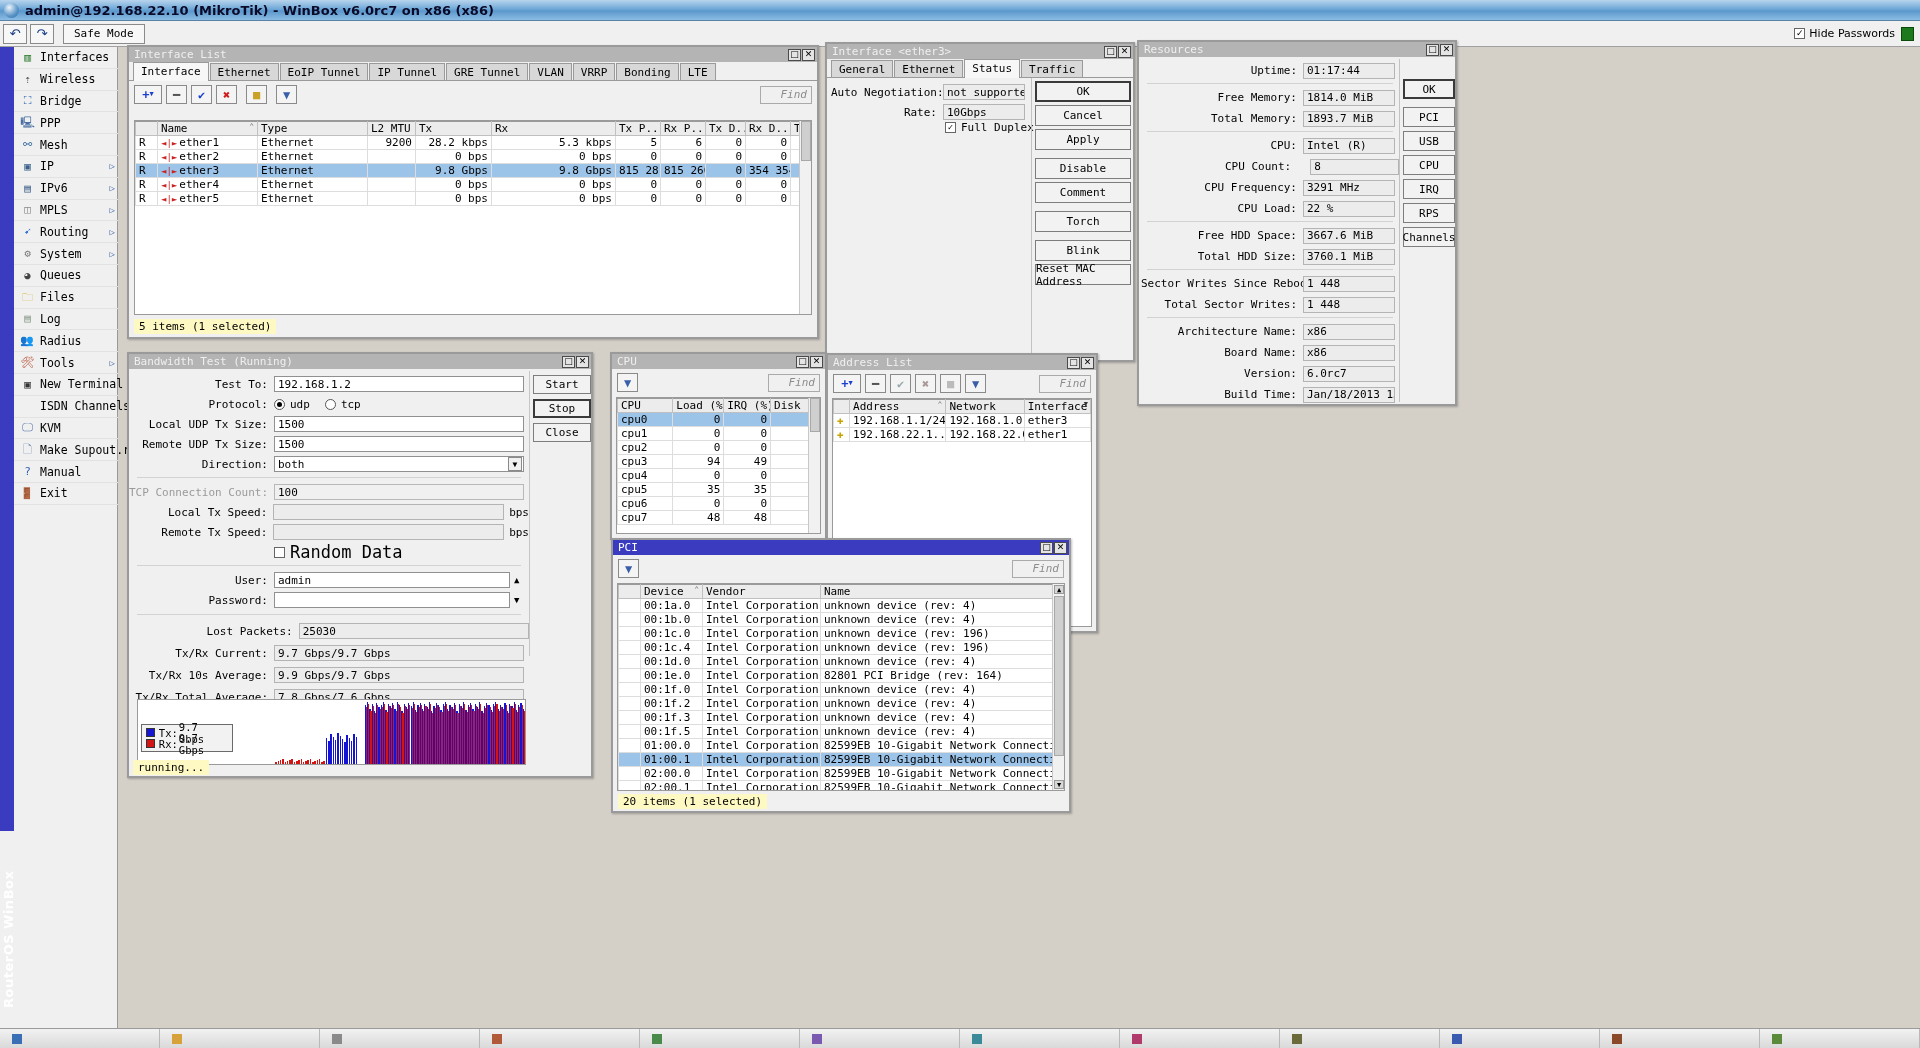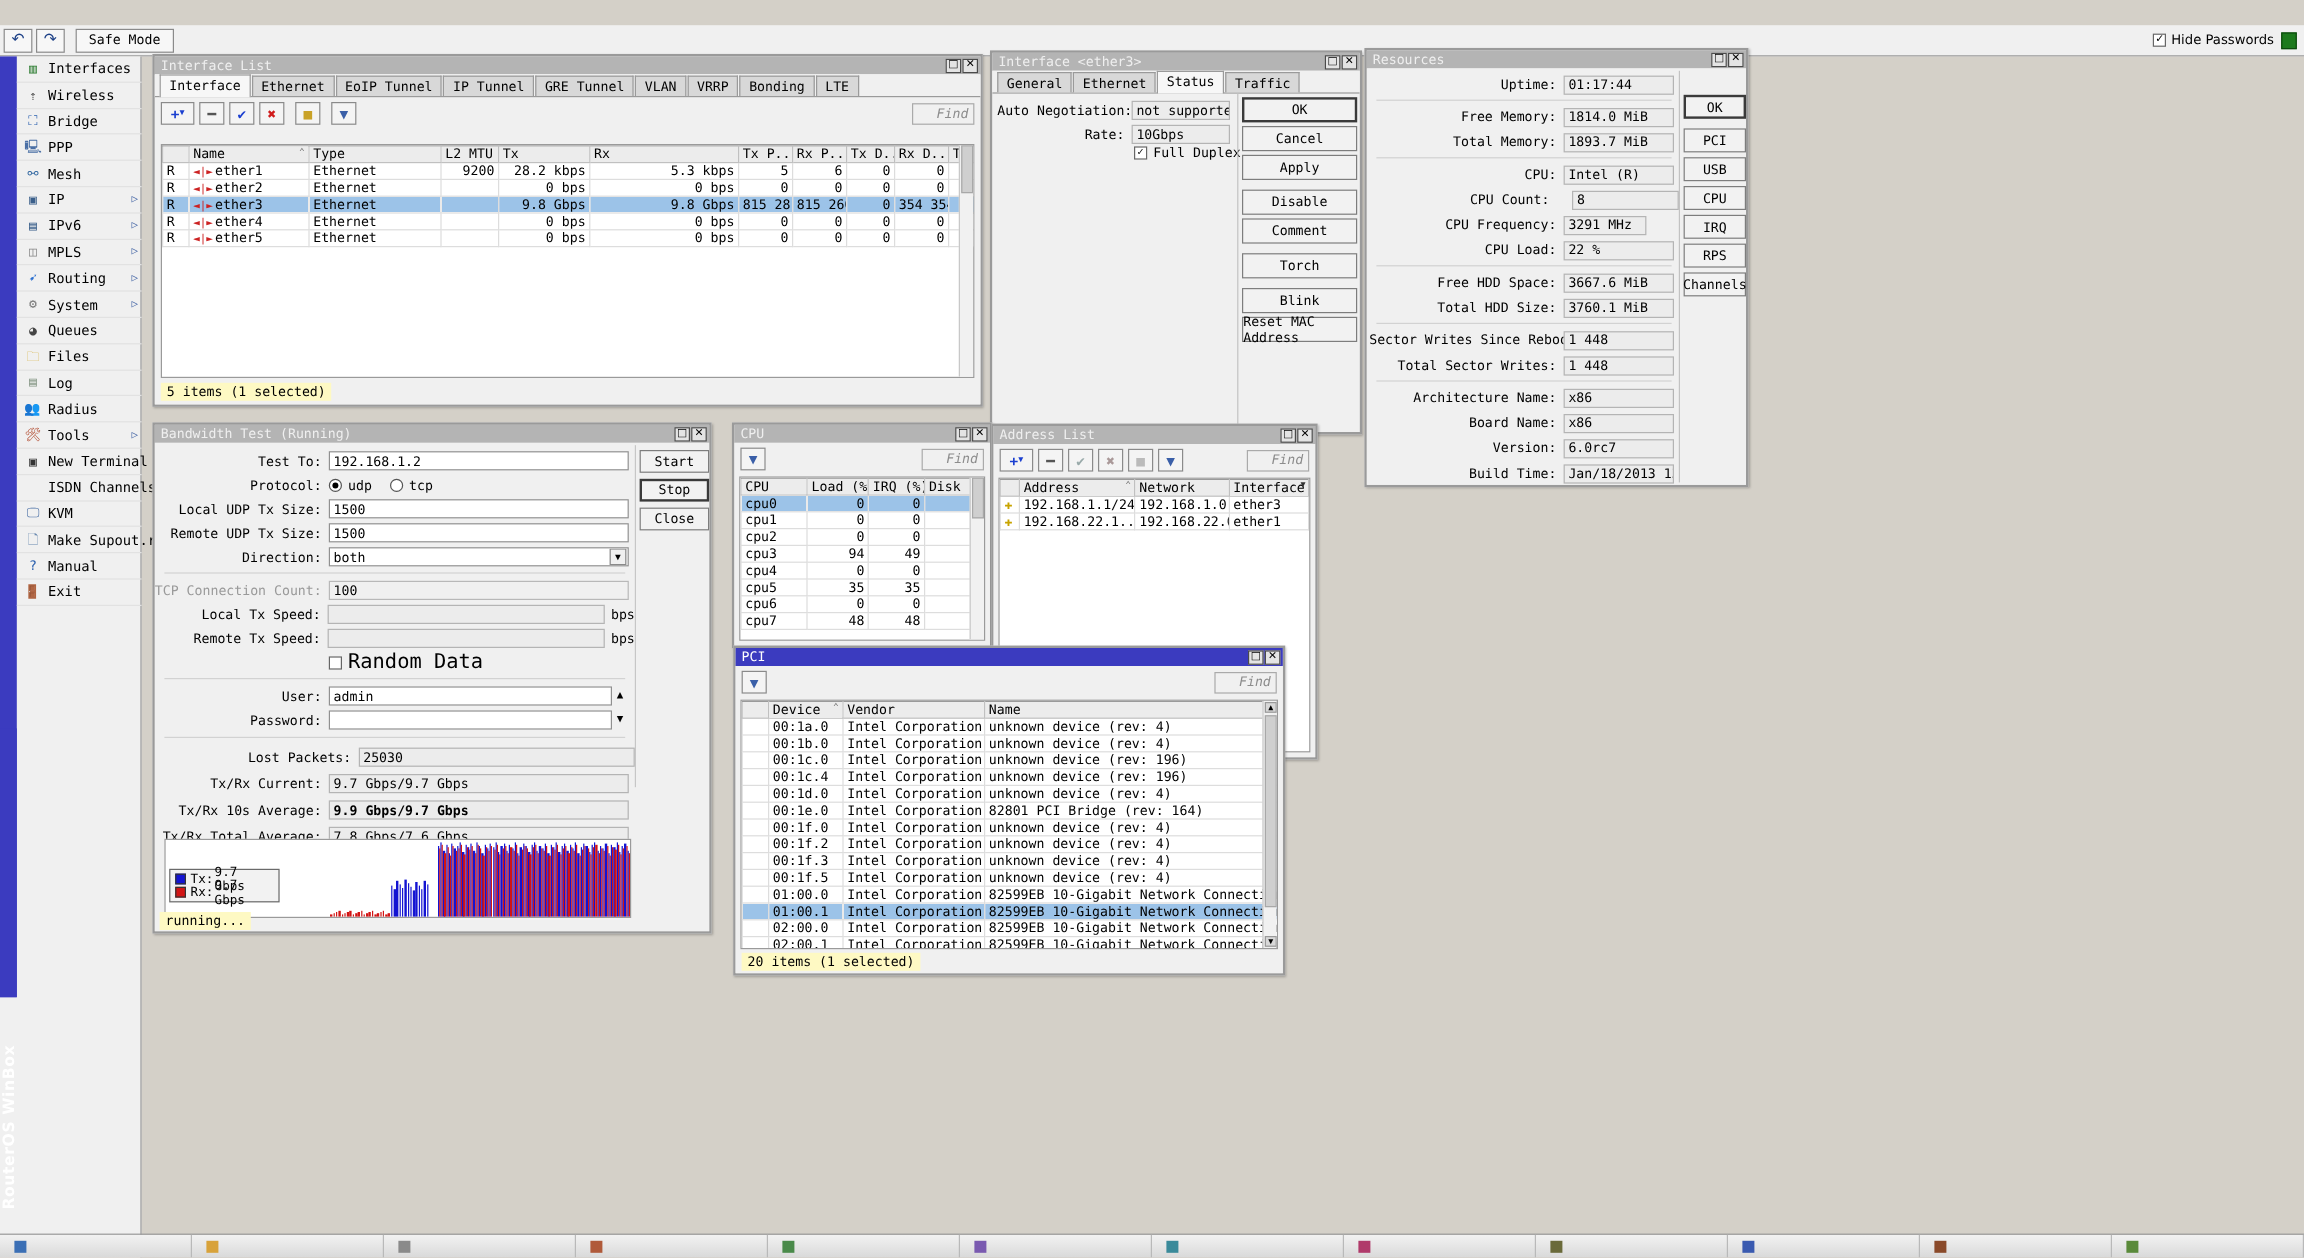--- a/index.html
+++ b/index.html
@@ -170,20 +170,24 @@
     background: linear-gradient(to bottom,#f2f2f2,#d9d9d9); border-top: 1px solid #9a9a9a;
     display: flex; align-items: center; }
   .task-seg { flex: 1; height: 100%; border-right: 1px solid #b9b9b9; position: relative; }
   .task-dot { position: absolute; left: 12px; top: 5px; width: 10px; height: 10px; }
 </style>
 </head>
 <body>
 
 <div id="root">
 
+  <div class="winbox-titlebar">
+    <div class="tb-icon"></div>
+    <div class="winbox-title-text">admin@192.168.22.10 (MikroTik) - WinBox v6.0rc7 on x86 (x86)</div>
+  </div>
 
   <div class="winbox-toolbar">
     <div class="tb-btn">↶</div>
     <div class="tb-btn">↷</div>
     <div class="tb-btn safe">Safe Mode</div>
     <div class="right">
       <span class="hidepass">
         <span class="cbx">✓</span>
         <span>Hide Passwords</span>
       </span>
@@ -507,21 +511,21 @@
           <div class="frow" style="height: 19px;">
             <div class="flabel" style="width: 162px;">CPU:</div>
             <div class="finput ro" style="width: 92px;">Intel (R)</div>
           </div>
           <div class="frow" style="height: 19px; gap: 13px;">
             <div class="flabel" style="width: 162px;">CPU Count:</div>
             <div class="finput ro" style="width: 92px;">8</div>
           </div>
           <div class="frow" style="height: 19px;">
             <div class="flabel" style="width: 162px;">CPU Frequency:</div>
-            <div class="finput ro" style="width: 69px;">3291 MHz</div>
+            <div class="finput ro" style="width: 92px;">3291 MHz</div>
           </div>
           <div class="frow" style="height: 19px;">
             <div class="flabel" style="width: 162px;">CPU Load:</div>
             <div class="finput ro" style="width: 92px;">22 %</div>
           </div>
           <div class="divline" style="margin: 3px 6px 4px;"></div>
           <div class="frow" style="height: 19px;">
             <div class="flabel" style="width: 162px;">Free HDD Space:</div>
             <div class="finput ro" style="width: 92px;">3667.6 MiB</div>
           </div>
@@ -659,21 +663,21 @@
             <div class="frow" style="height: 20px; padding-left: 36px;">
               <div class="flabel" style="width: 145px;">Lost Packets:</div>
               <div class="finput ro" style="width: 250px;">25030</div>
             </div>
             <div class="frow" style="height: 20px;">
               <div class="flabel" style="width: 145px;">Tx/Rx Current:</div>
               <div class="finput ro" style="width: 250px;">9.7 Gbps/9.7 Gbps</div>
             </div>
             <div class="frow" style="height: 20px;">
               <div class="flabel" style="width: 145px;">Tx/Rx 10s Average:</div>
-              <div class="finput ro" style="width: 250px; font-weight: bold;">9.9 Gbps/9.7 Gbps</div>
+              <div class="finput ro" style="width: 250px;">9.9 Gbps/9.7 Gbps</div>
             </div>
             <div class="frow" style="height: 20px;">
               <div class="flabel" style="width: 145px;">Tx/Rx Total Average:</div>
               <div class="finput ro" style="width: 250px;">7.8 Gbps/7.6 Gbps</div>
             </div>
           </div>
       </div>
 
       <div style="position:absolute; left:404px; top:6px; width:58px;" id="bt-btns">
           <div class="btn" style="height: 19px; margin-bottom: 5px;">Start</div>

